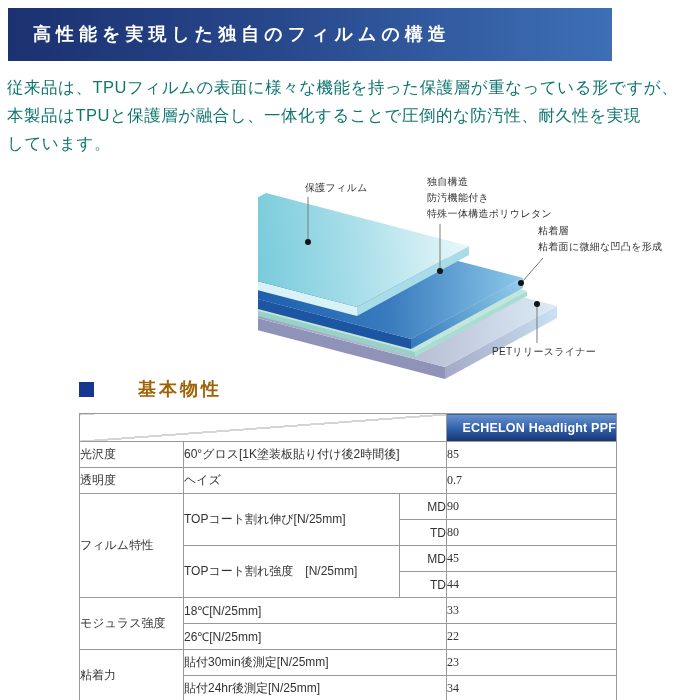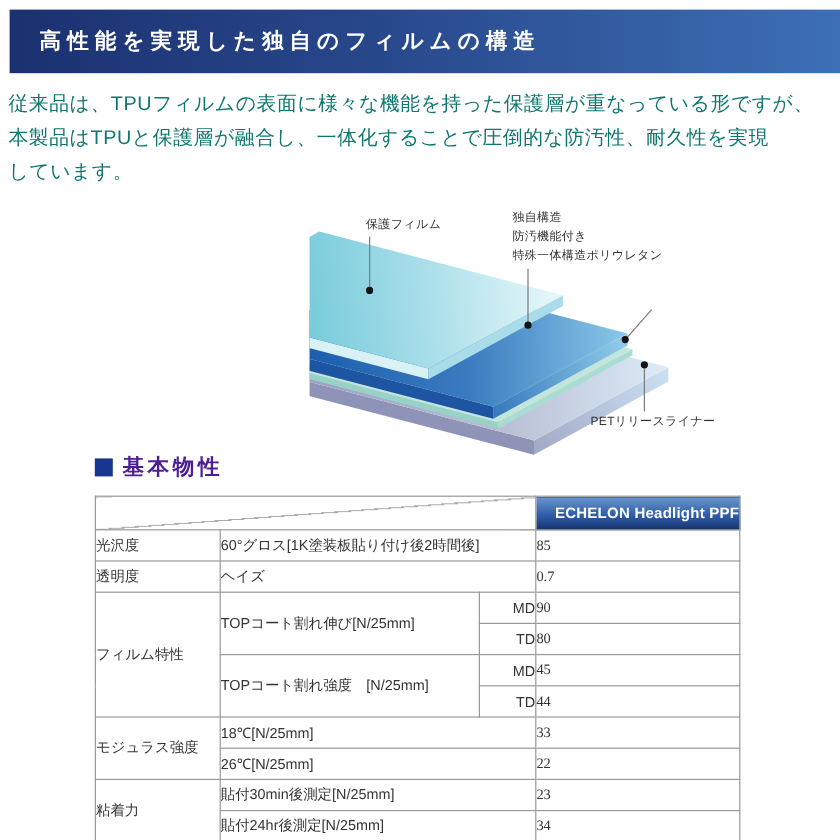--- a/index.html
+++ b/index.html
@@ -1,40 +1,40 @@
 <!DOCTYPE html>
 <html><head>
 <meta charset="utf-8">
 <style>
   html,body{margin:0;padding:0;background:#fff;}
   .page{position:relative;width:700px;height:700px;background:#ffffff;overflow:hidden;
         font-family:"Liberation Sans",sans-serif;color:#333;}
 
   
-  .banner{position:absolute;left:8px;top:8px;width:692px;height:53px;
+  .banner{position:absolute;left:8px;top:8px;width:604px;height:53px;
           background:linear-gradient(90deg,#1b3170 0%,#28488c 45%,#3d6fb6 100%);}
   .banner-text{font-family:"Liberation Serif",serif;font-weight:600;color:#ffffff;
                font-size:18px;letter-spacing:5px;line-height:53px;padding-left:25px;white-space:nowrap;}
 
   
   .intro{position:absolute;left:7px;top:73px;width:688px;font-size:16.5px;line-height:28px;
          color:#0f766e;letter-spacing:0.5px;}
 
   
   .diagram-svg{position:absolute;left:0;top:0;width:700px;height:400px;}
   .lbl{position:absolute;font-size:10px;line-height:16px;color:#333;letter-spacing:0.3px;white-space:nowrap;}
   .lbl1{left:305px;top:180px;}
   .lbl2{left:427px;top:174px;}
   .lbl3{left:538px;top:223px;}
   .lbl4{left:492px;top:344px;}
 
   
   .section-heading{position:absolute;left:79px;top:377px;display:flex;align-items:center;gap:8px;}
   .section-square{width:15px;height:15px;background:#17368f;}
-  .section-title{font-size:18px;font-weight:bold;color:#4c1d95;letter-spacing:3px;white-space:nowrap;}
+  .section-title{font-size:18px;font-weight:bold;color:#a16207;letter-spacing:3px;white-space:nowrap;margin-left:36px;}
 
   
   .ptable{position:absolute;left:79px;top:413px;border-collapse:collapse;table-layout:fixed;
           width:537px;font-size:12px;color:#333;}
   .ptable td{border:1px solid #999;height:25px;padding:0;vertical-align:middle;}
   .ptable tr.head td{height:27px;}
   .cell-diag{background-image:linear-gradient(to bottom right,
              transparent calc(50% - 0.5px),#aaa calc(50% - 0.5px),
              #aaa calc(50% + 0.5px),transparent calc(50% + 0.5px));}
   .cell-prodhead{background:linear-gradient(180deg,#6a94cc 0%,#2f5ea9 55%,#16336e 100%);
@@ -129,20 +129,24 @@
       <circle cx="537" cy="304" r="3"></circle>
     </g>
   </svg>
 
   <div class="lbl lbl1">保護フィルム</div>
   <div class="lbl lbl2">
     <div>独自構造</div>
     <div>防汚機能付き</div>
     <div>特殊一体構造ポリウレタン</div>
   </div>
+  <div class="lbl lbl3">
+    <div>粘着層</div>
+    <div>粘着面に微細な凹凸を形成</div>
+  </div>
   <div class="lbl lbl4">PETリリースライナー</div>
 
   <div class="section-heading">
     <span class="section-square"></span>
     <span class="section-title">基本物性</span>
   </div>
 
   <table class="ptable">
     <colgroup>
         <col style="width:104px">

